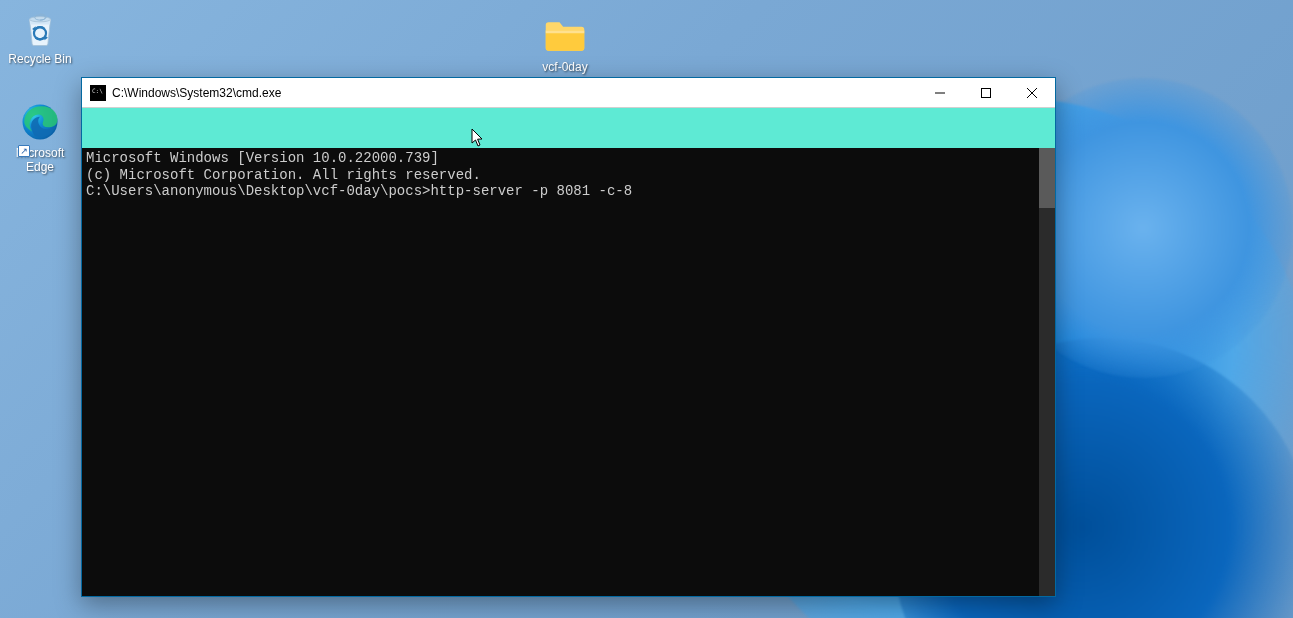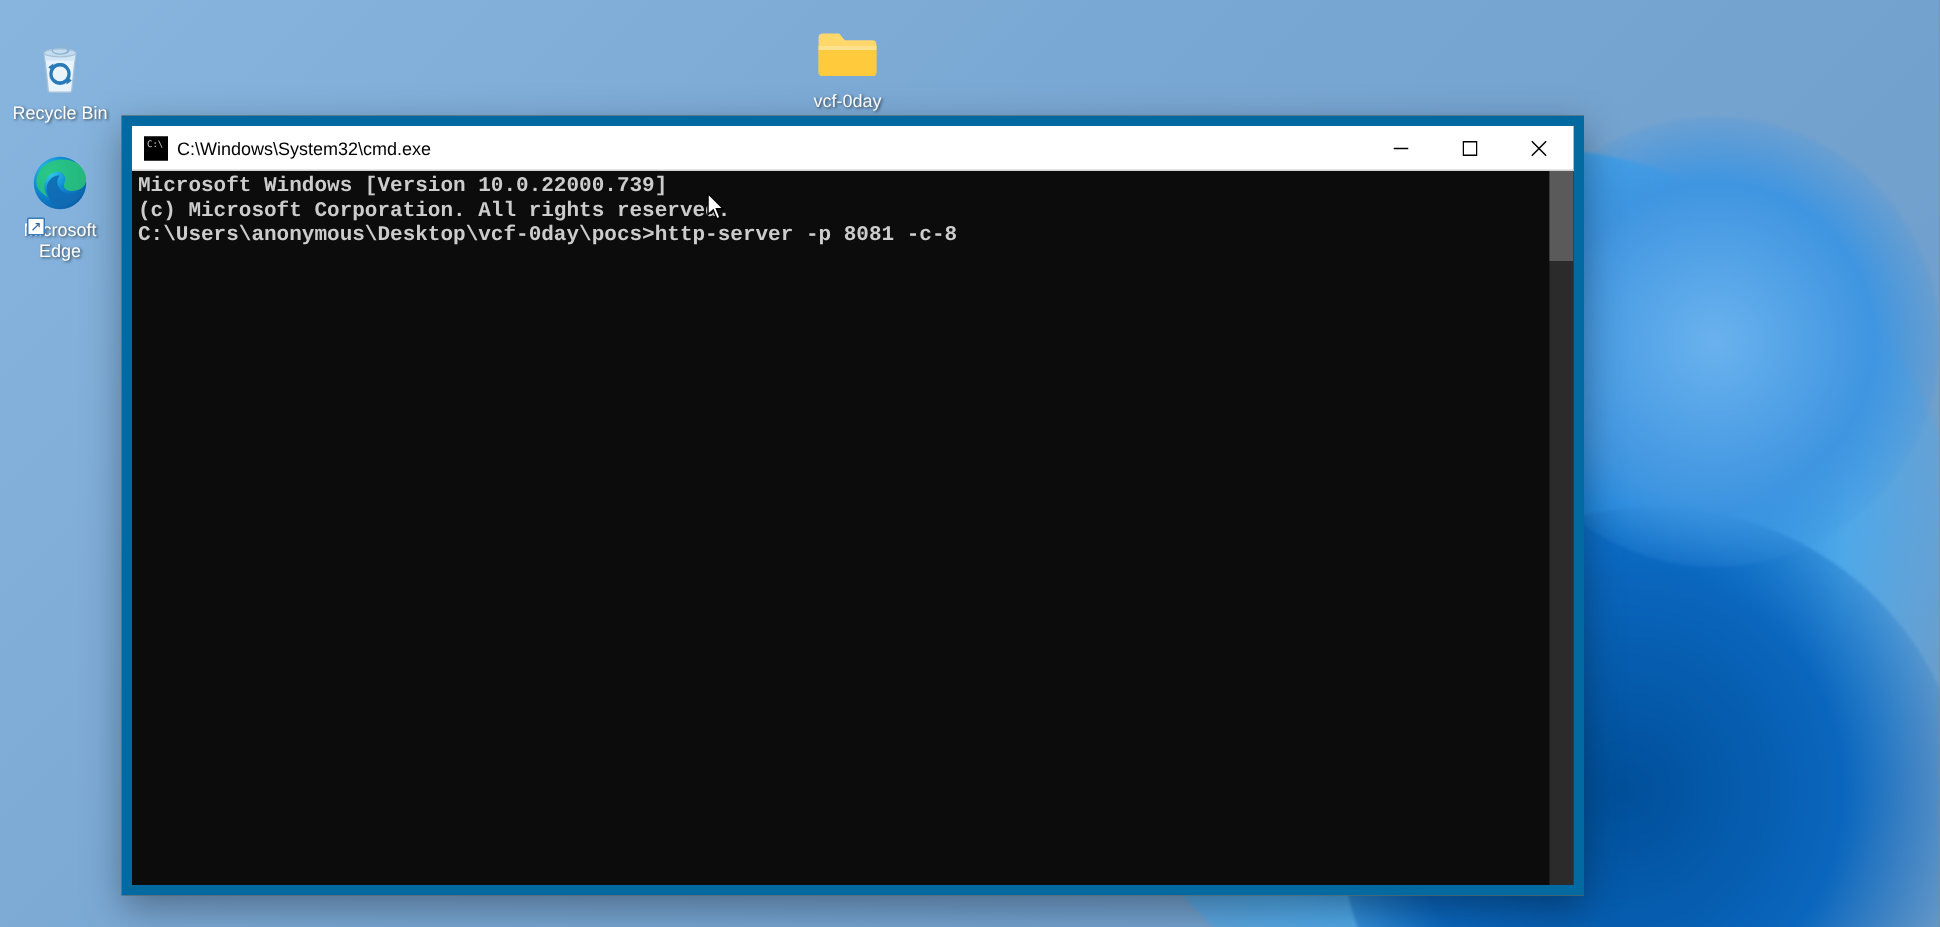--- a/index.html
+++ b/index.html
@@ -47,21 +47,21 @@
     }
     .desktop-icon .label {
       font-size: 12px;
       color: #fff;
       text-align: center;
       text-shadow: 1px 1px 2px rgba(0,0,0,0.6);
       line-height: 1.15;
     }
     
     .recycle {
-      top: 22px; left: 2px;
+      top: 6px; left: 2px;
     }
     .recycle svg { width: 42px; height: 42px; }
     
     .edge { top: 100px; left: 2px; }
     .edge svg { width: 42px; height: 42px; }
     .edge .shortcut {
       position: absolute;
       bottom: 18px; left: 16px;
       width: 12px; height: 12px;
       background: #fff;
@@ -73,25 +73,26 @@
     
     .folder { top: 14px; left: 527px; }
     .folder svg { width: 46px; height: 40px; }
     
     .window {
       position: absolute;
       top: 77px;
       left: 81px;
       width: 975px;
       height: 520px;
-      background: #f97316;
-      border: 7px solid #0369a1;
+      background: #5eead4;
+      border: 1px solid #0369a1;
       box-shadow: 0 8px 24px rgba(0,0,0,0.35);
       display: flex;
       flex-direction: column;
+      gap: 40px;
     }
     .titlebar {
       height: 30px;
       background: #ffffff;
       display: flex;
       align-items: center;
       border-bottom: 1px solid #d0d0d0;
     }
     .title-icon {
       width: 16px; height: 16px;
@@ -130,21 +131,20 @@
       font-size: 14px;
       line-height: 1.18;
       padding: 2px 4px;
       position: relative;
       overflow: hidden;
     }
     .terminal pre {
       font-family: inherit;
       white-space: pre;
       margin: 0;
-      font-weight: bold;
     }
     .scrollbar-track{
       position:absolute;
       right:0; top:0; bottom:0;
       width:16px;
       background:#2b2b2b;
     }
     .scrollbar-thumb{
       position:absolute;
       right:0; top:0;

